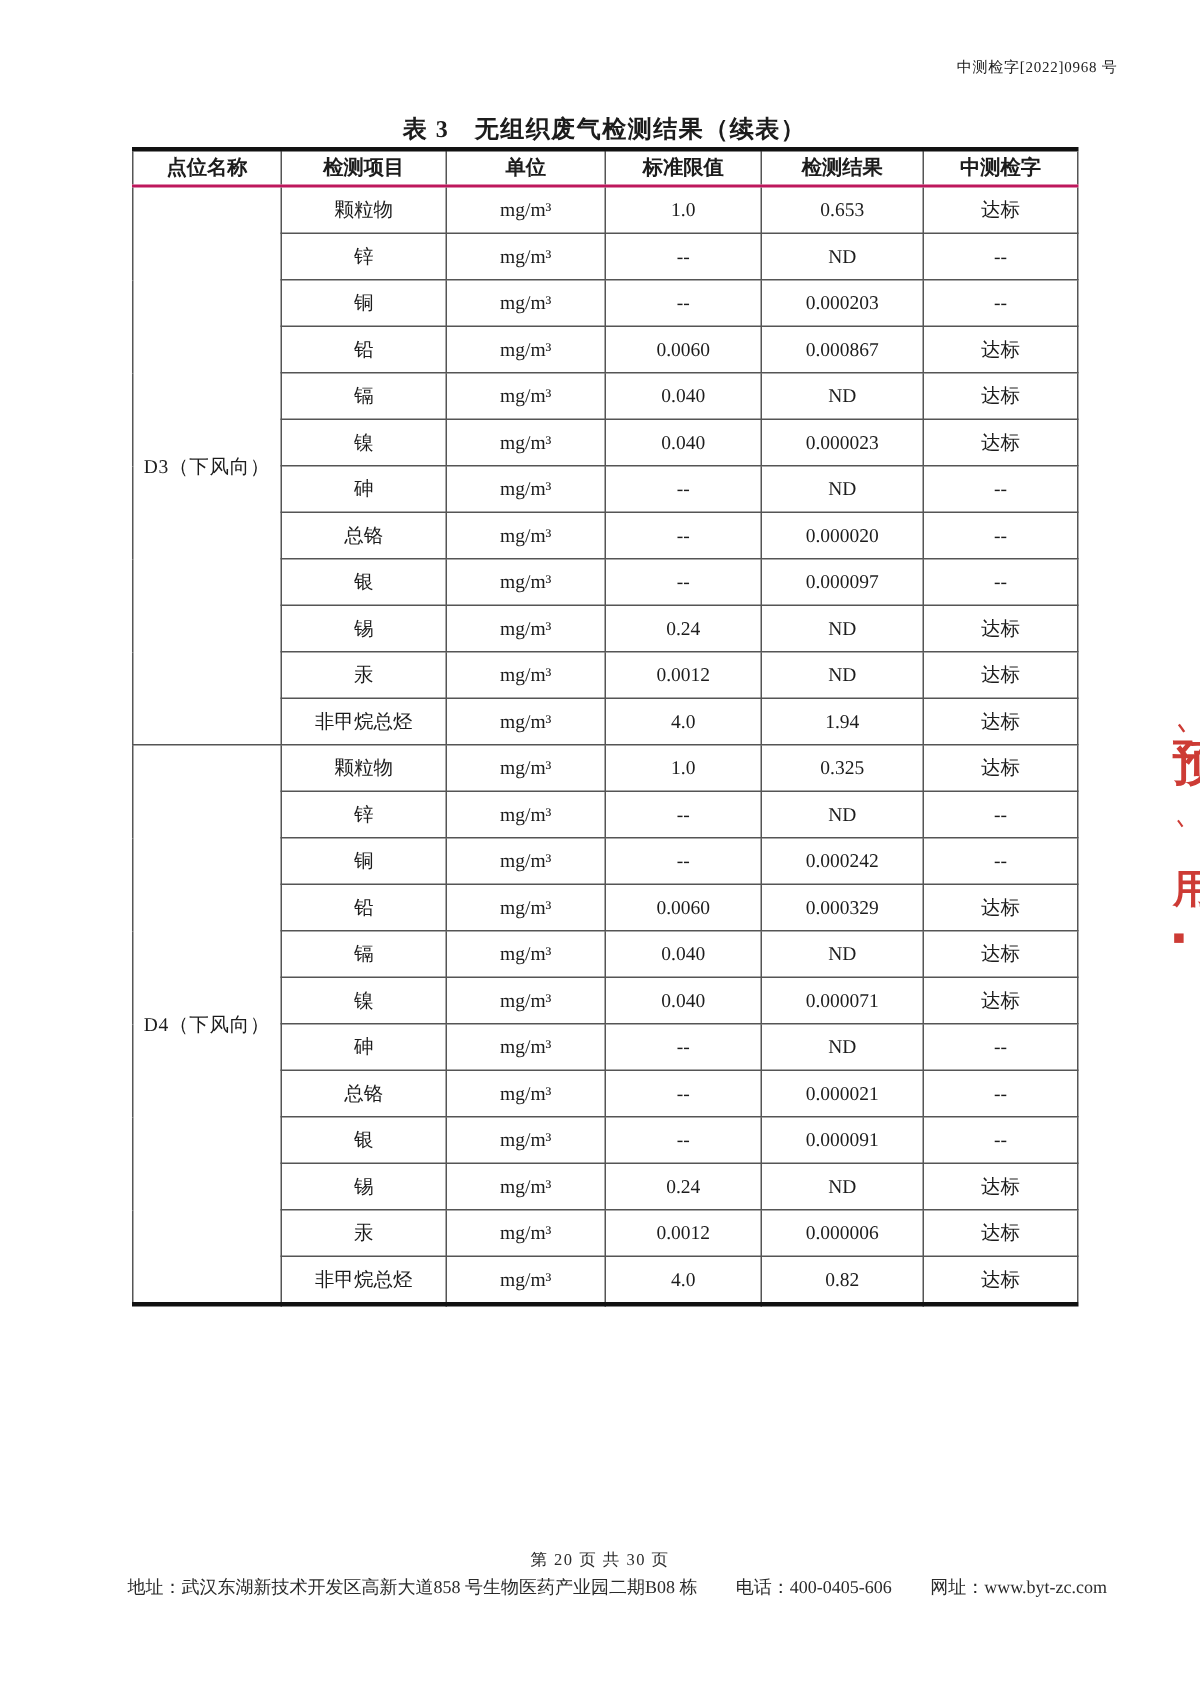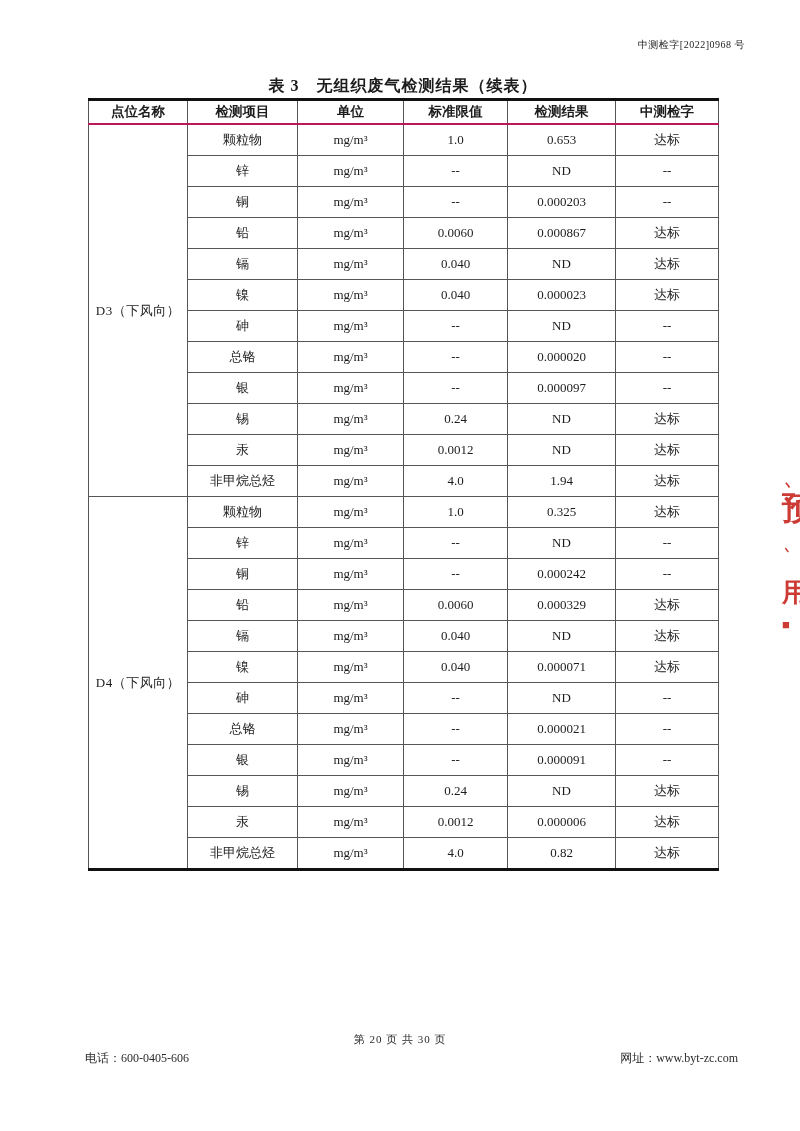--- a/index.html
+++ b/index.html
@@ -247,21 +247,22 @@
         <td>4.0</td>
         <td>0.82</td>
         <td>达标</td>
       </tr>
     </tbody>
 </table>
 
 <div class="page-number">第 20 页 共 30 页</div>
 
 <div class="footer-line">
-  <span>电话：600-0405-606</span>
+  <span>地址：武汉东湖新技术开发区高新大道858 号生物医药产业园二期B08 栋</span>
+  <span>电话：400-0405-606</span>
   <span>网址：www.byt-zc.com</span>
 </div>
 
 <div class="stamp" id="stamp">
     <span style="top: 4px; font-size: 13px; color: rgb(205, 59, 53);">丶</span>
     <span style="top: 16px; font-size: 32px; color: rgb(205, 59, 53);">预</span>
     <span style="top: 70px; font-size: 11px; color: rgb(205, 59, 53);">丶</span>
     <span style="top: 104px; font-size: 26px; color: rgb(205, 59, 53);">用</span>
     <span style="top: 142px; font-size: 13px; color: rgb(205, 59, 53);">■</span>
   </div>

